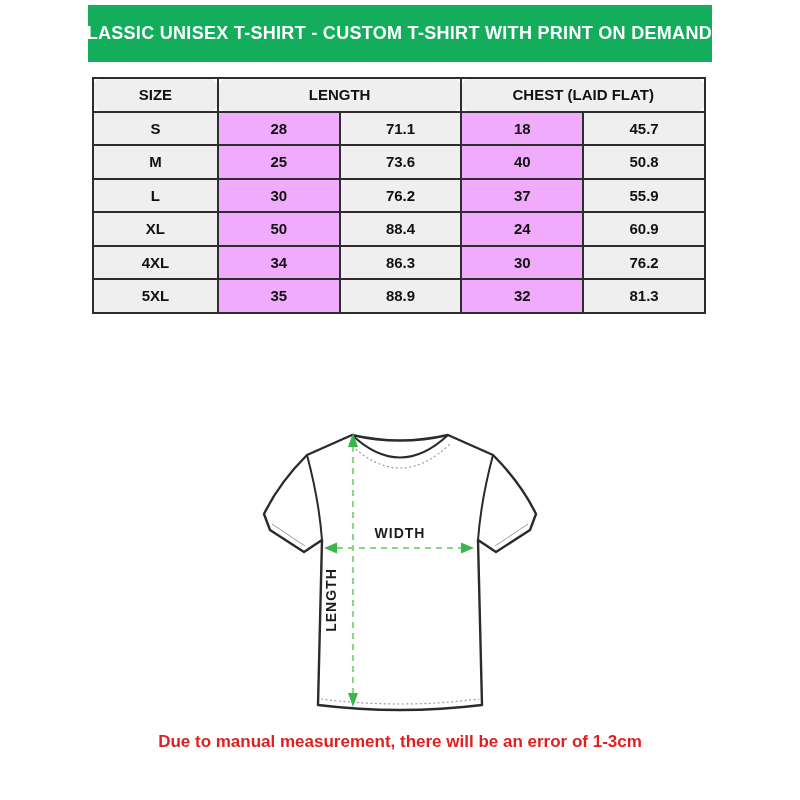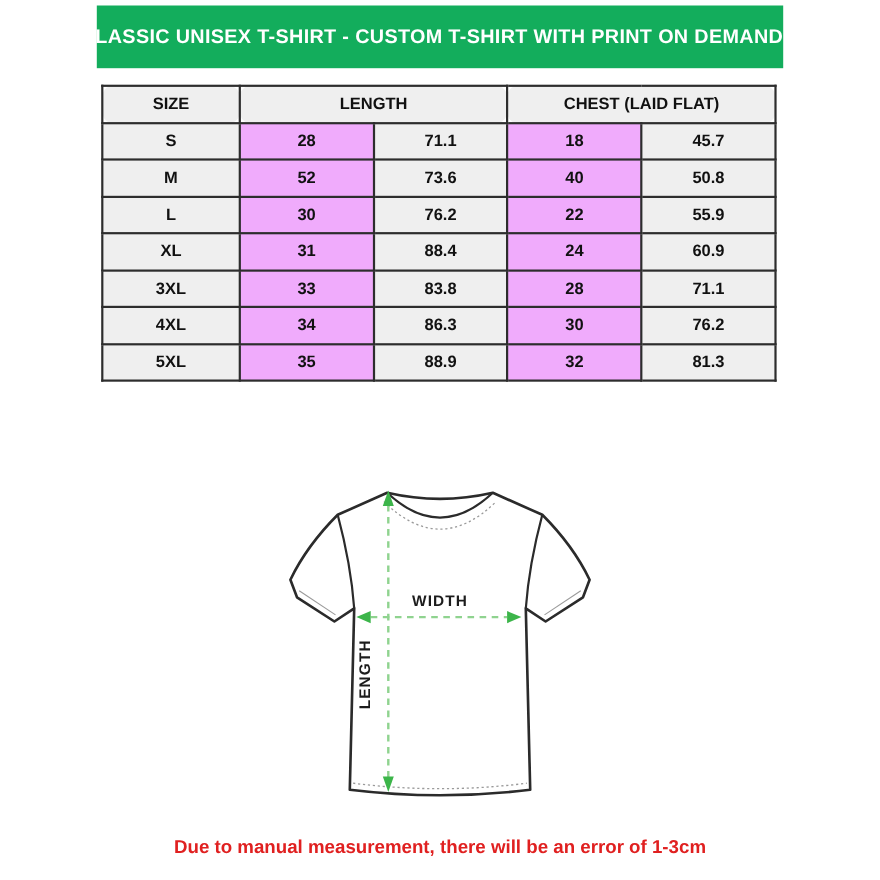--- a/index.html
+++ b/index.html
@@ -49,37 +49,37 @@
     padding: 0;
   }
   table.size-chart th { background: var(--cell-gray); border-radius: 10px; }
   table.size-chart td.c-size { background: var(--cell-gray); }
   table.size-chart td.c-cm  { background: var(--cell-gray); margin-top: 18px; }
   col.w-size { width: 20.4%; }
   col.w-val  { width: 19.9%; }
 
   
   .diagram {
-    position: absolute; left: 258px; top: 435px;
+    position: absolute; left: 258px; top: 422px;
     width: 284px; height: 298px;
   }
   .t-outline { fill: #ffffff; stroke: #2b2b2b; stroke-width: 2.4; stroke-linejoin: round; }
   .t-seam    { fill: none; stroke: #2b2b2b; stroke-width: 2; }
   .t-thin    { fill: none; stroke: #9a9a9a; stroke-width: 1; }
   .t-stitch  { fill: none; stroke: #9a9a9a; stroke-width: 1.2; stroke-dasharray: 2 2.5; }
   .arrow-line { fill: none; stroke: var(--arrow-line); stroke-width: 2.2; stroke-dasharray: 6 5; }
   .arrow-head { fill: var(--arrow-head); }
   .dim-label {
     font-family: "Liberation Sans", sans-serif;
     font-size: 14px; font-weight: bold; fill: #1c1c1c; letter-spacing: 1px;
   }
 
   
   .note {
-    position: absolute; left: 0; top: 760px; width: 800px;
+    position: absolute; left: 0; top: 732px; width: 800px;
     text-align: center;
     color: var(--note-red);
     font-size: 17px; font-weight: bold;
   }
 </style>
 </head>
 <body>
 
 <div class="page">
 
@@ -105,45 +105,38 @@
     <tbody>
       <tr>
         <td class="c-size">S</td>
         <td class="c-in">28</td>
         <td class="c-cm">71.1</td>
         <td class="c-in">18</td>
         <td class="c-cm">45.7</td>
       </tr>
       <tr>
         <td class="c-size">M</td>
-        <td class="c-in">52</td>
+        <td class="c-in">25</td>
         <td class="c-cm">73.6</td>
         <td class="c-in">40</td>
         <td class="c-cm">50.8</td>
       </tr>
       <tr>
         <td class="c-size">L</td>
         <td class="c-in">30</td>
         <td class="c-cm">76.2</td>
-        <td class="c-in">22</td>
+        <td class="c-in">37</td>
         <td class="c-cm">55.9</td>
       </tr>
       <tr>
         <td class="c-size">XL</td>
-        <td class="c-in">31</td>
+        <td class="c-in">50</td>
         <td class="c-cm">88.4</td>
         <td class="c-in">24</td>
         <td class="c-cm">60.9</td>
-      </tr>
-      <tr>
-        <td class="c-size">3XL</td>
-        <td class="c-in">33</td>
-        <td class="c-cm">83.8</td>
-        <td class="c-in">28</td>
-        <td class="c-cm">71.1</td>
       </tr>
       <tr>
         <td class="c-size">4XL</td>
         <td class="c-in">34</td>
         <td class="c-cm">86.3</td>
         <td class="c-in">30</td>
         <td class="c-cm">76.2</td>
       </tr>
       <tr>
         <td class="c-size">5XL</td>

